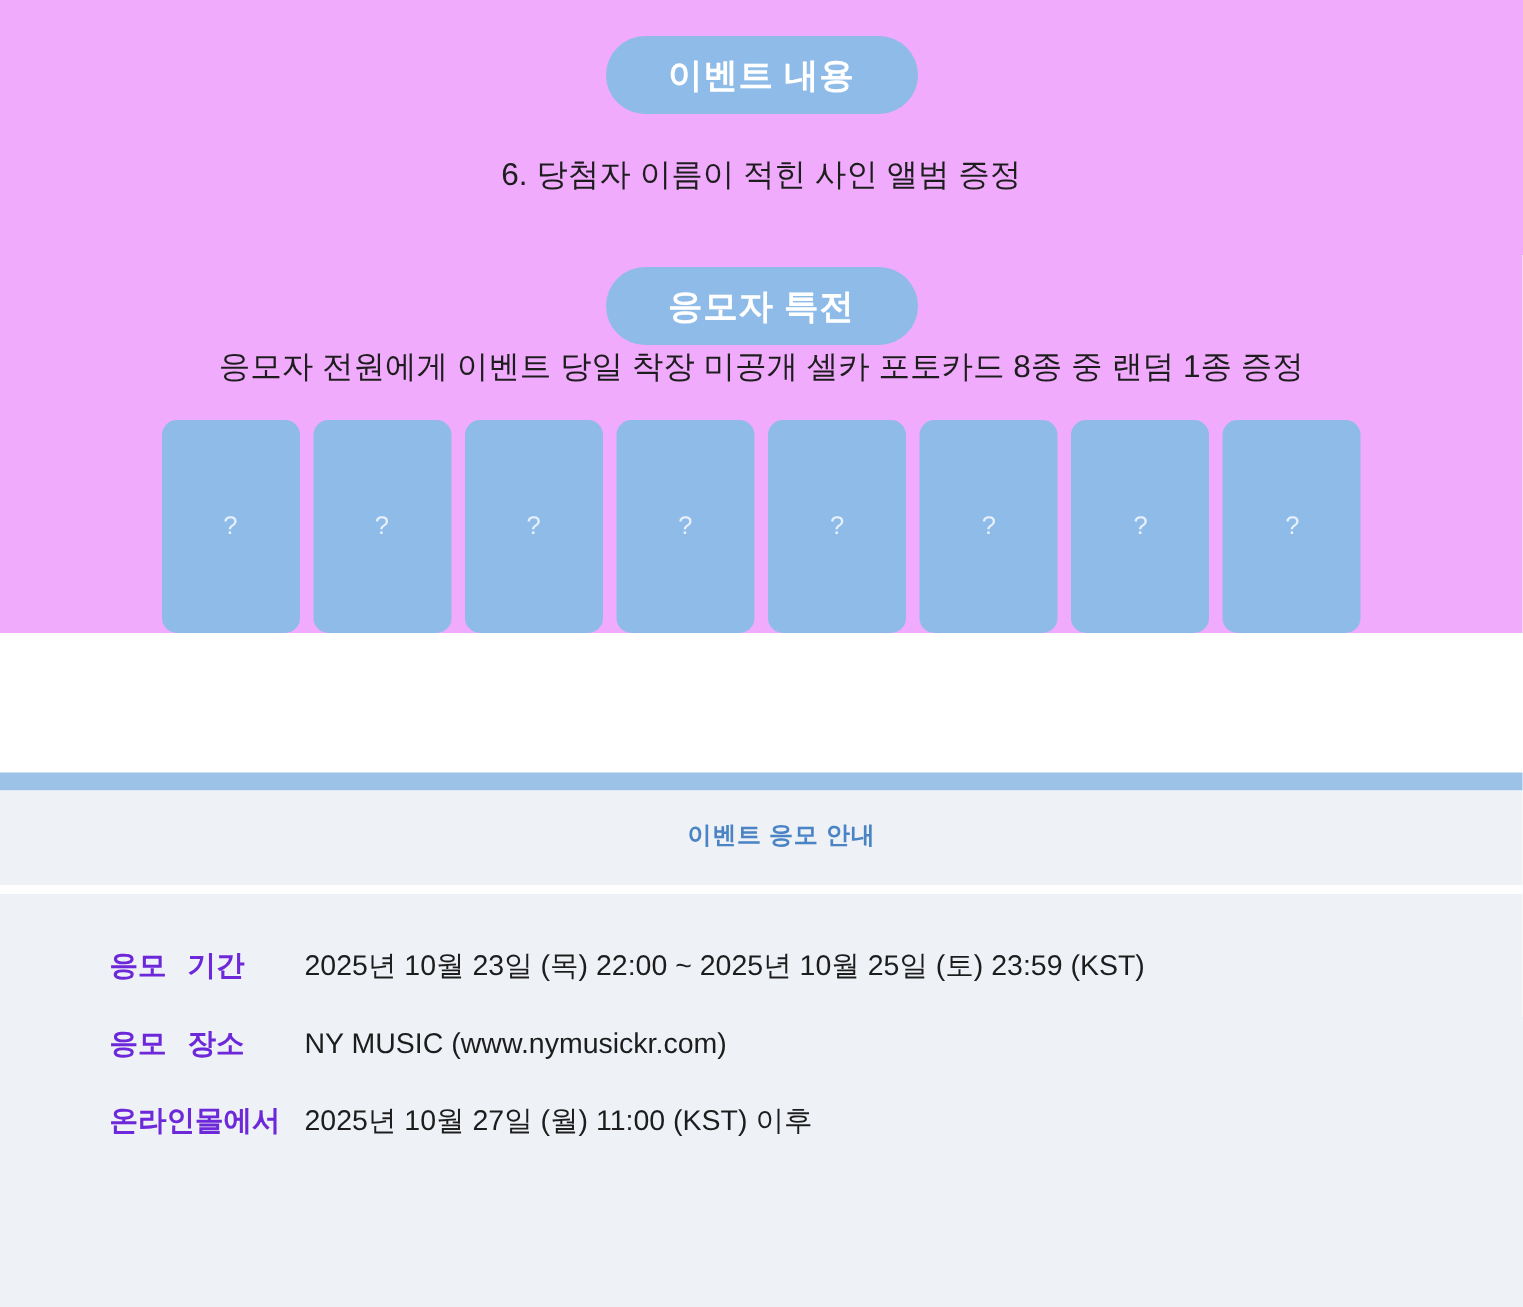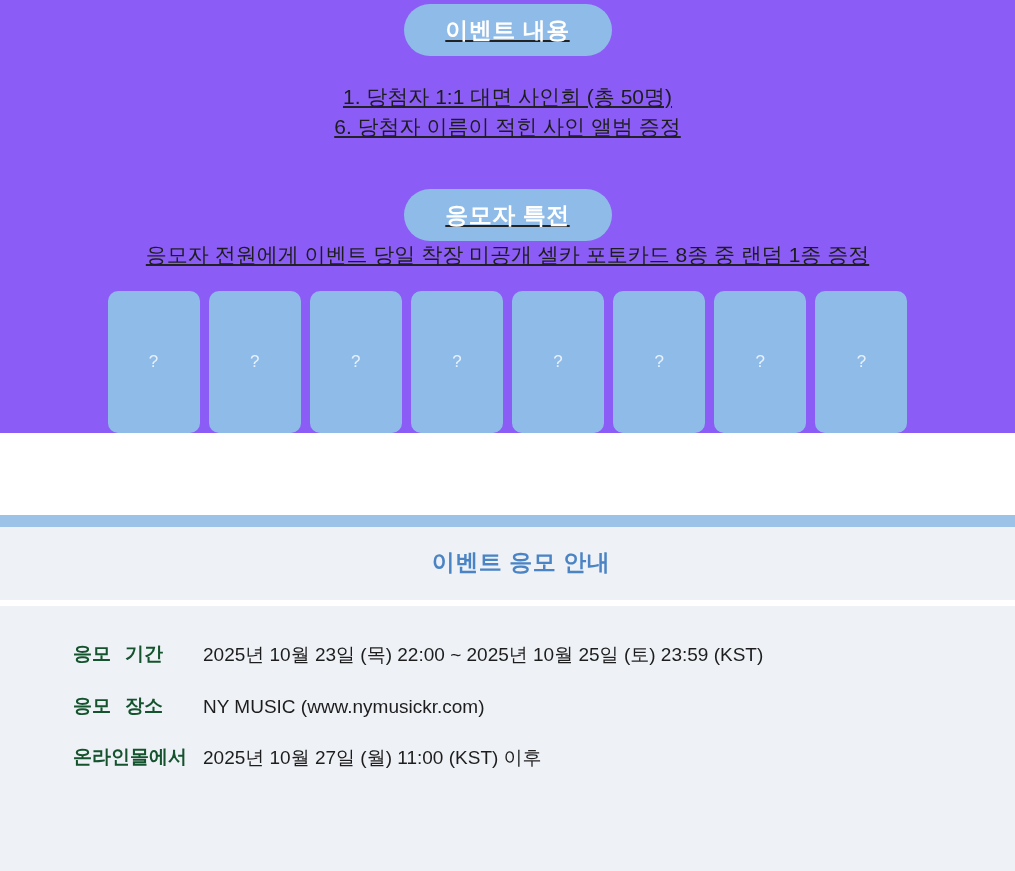--- a/index.html
+++ b/index.html
@@ -16,23 +16,22 @@
   }
   .page {
     position: relative;
     width: 1015px;
     height: 871px;
     background: #ffffff;
   }
 
   
   .top-area {
-    background: #8b5cf6;
-    padding-top: 4px;
-    text-decoration: underline;
+    background: #f0abfc;
+    padding-top: 24px;
   }
 
   .pill {
     display: block;
     margin: 0 auto;
     width: 208px;
     height: 52px;
     line-height: 52px;
     border-radius: 26px;
     background: #8fbbe8;
@@ -104,21 +103,21 @@
     left: 0;
     top: 527px;
     width: 1015px;
     height: 344px;
     background: #eef1f6;
   }
   .bottom-title {
     margin: 0;
     padding-top: 20px;
     text-align: center;
-    font-size: 23px;
+    font-size: 16px;
     font-weight: bold;
     color: #4b84c4;
     letter-spacing: 0.5px;
     padding-left: 27px;
   }
   .bottom-divider {
     margin-top: 22px;
     width: 1015px;
     height: 6px;
     background: #ffffff;
@@ -130,21 +129,21 @@
     border-collapse: collapse;
   }
   .info-table tr td {
     vertical-align: top;
     padding-bottom: 22px;
   }
   .info-label {
     width: 128px;
     font-size: 19px;
     font-weight: bold;
-    color: #14532d;
+    color: #6d28d9;
     white-space: nowrap;
   }
   .info-label .sp {
     display: inline-block;
     width: 14px;
   }
   .info-value {
     font-size: 19px;
     color: #1d1d1d;
     line-height: 1.5;
@@ -156,21 +155,20 @@
 </head>
 <body>
 
 <div class="page">
 
   <div class="top-area">
 
     <div class="pill">이벤트 내용</div>
 
     <div class="list-block">
-      <span class="li">1. 당첨자 1:1 대면 사인회 (총 50명)</span>
       <span class="li">6. 당첨자 이름이 적힌 사인 앨범 증정</span>
     </div>
 
     <div class="pill-2-wrap">
       <div class="pill">응모자 특전</div>
     </div>
 
     <div class="benefit-line">응모자 전원에게 이벤트 당일 착장 미공개 셀카 포토카드 8종 중 랜덤 1종 증정</div>
 
     <div class="cards">

